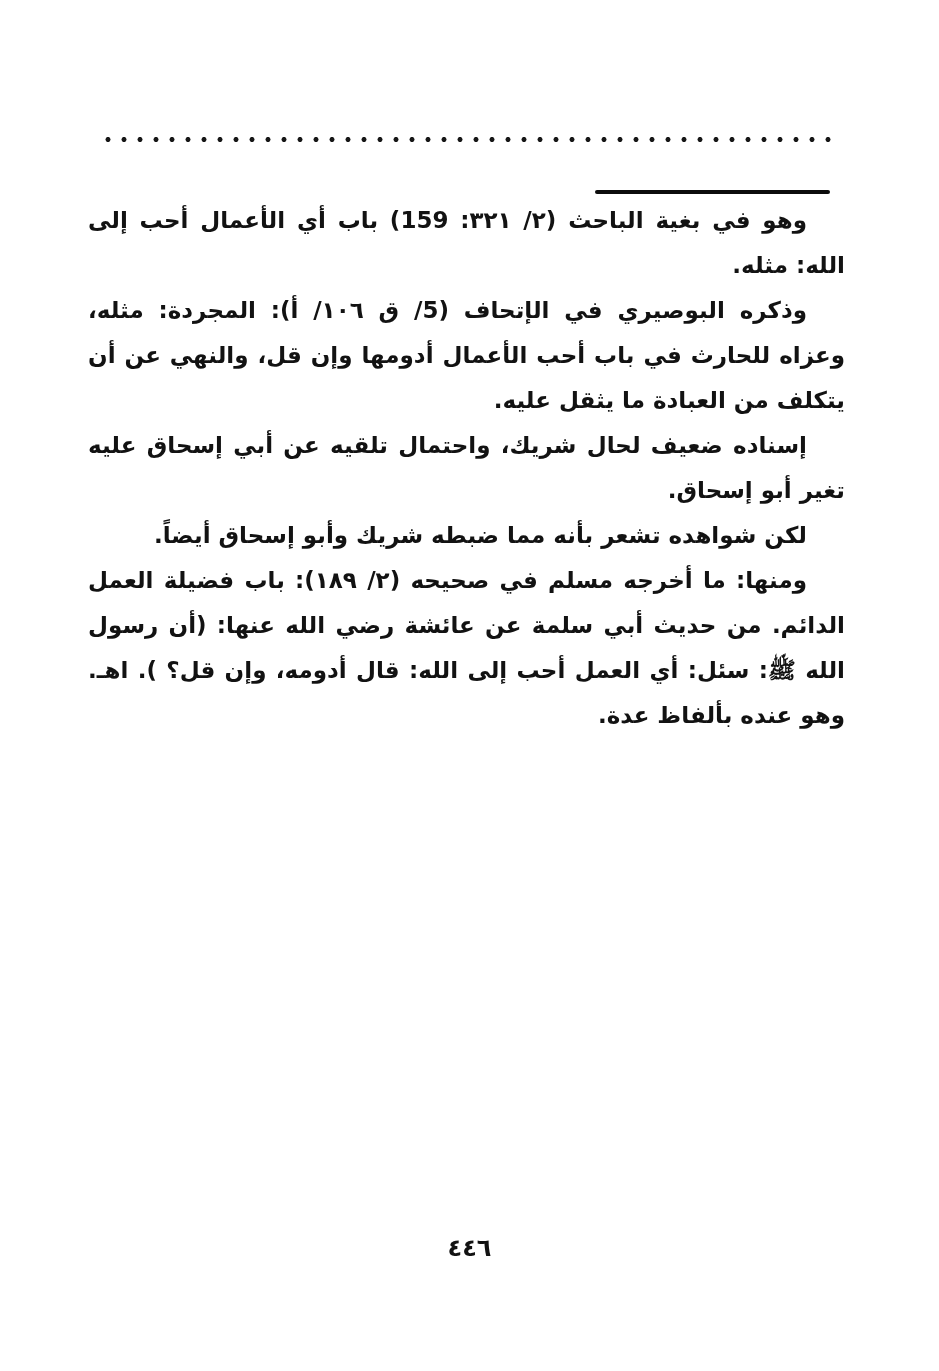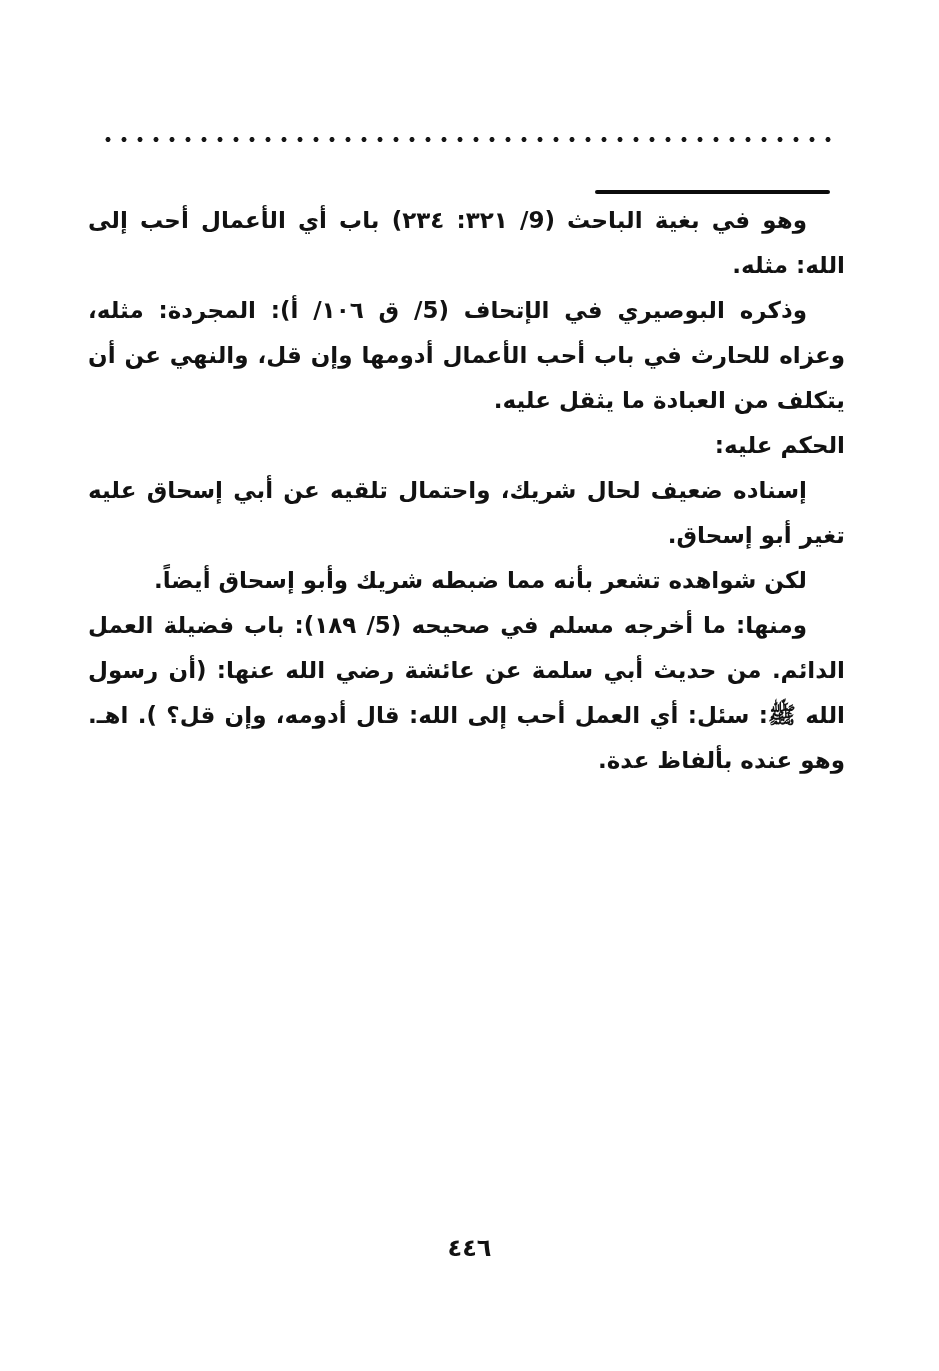--- a/index.html
+++ b/index.html
@@ -73,23 +73,22 @@
 </head>
 <body>
 
 <div class="page">
 
   <div class="dotted-line"></div>
 
   <div class="separator-rule"></div>
 
   <div class="text-block">
-    <p class="para">وهو في بغية الباحث (9/ ٣٢١: ٢٣٤) باب أي الأعمال أحب إلى الله: مثله.</p>
+    <p class="para">وهو في بغية الباحث (٢/ ٣٢١: 159) باب أي الأعمال أحب إلى الله: مثله.</p>
     <p class="para">وذكره البوصيري في الإتحاف (5/ ق ١٠٦/ أ): المجردة: مثله، وعزاه للحارث في باب أحب الأعمال أدومها وإن قل، والنهي عن أن يتكلف من العبادة ما يثقل عليه.</p>
-    <p class="heading">الحكم عليه:</p>
     <p class="para">إسناده ضعيف لحال شريك، واحتمال تلقيه عن أبي إسحاق عليه تغير أبو إسحاق.</p>
     <p class="para">لكن شواهده تشعر بأنه مما ضبطه شريك وأبو إسحاق أيضاً.</p>
-    <p class="para">ومنها: ما أخرجه مسلم في صحيحه (5/ ١٨٩): باب فضيلة العمل الدائم. من حديث أبي سلمة عن عائشة رضي الله عنها: (أن رسول الله ﷺ: سئل: أي العمل أحب إلى الله: قال أدومه، وإن قل؟ ). اهـ. وهو عنده بألفاظ عدة.</p>
+    <p class="para">ومنها: ما أخرجه مسلم في صحيحه (٢/ ١٨٩): باب فضيلة العمل الدائم. من حديث أبي سلمة عن عائشة رضي الله عنها: (أن رسول الله ﷺ: سئل: أي العمل أحب إلى الله: قال أدومه، وإن قل؟ ). اهـ. وهو عنده بألفاظ عدة.</p>
   </div>
 
   <div class="page-number">٤٤٦</div>
 
 </div>
 
 </body></html>

